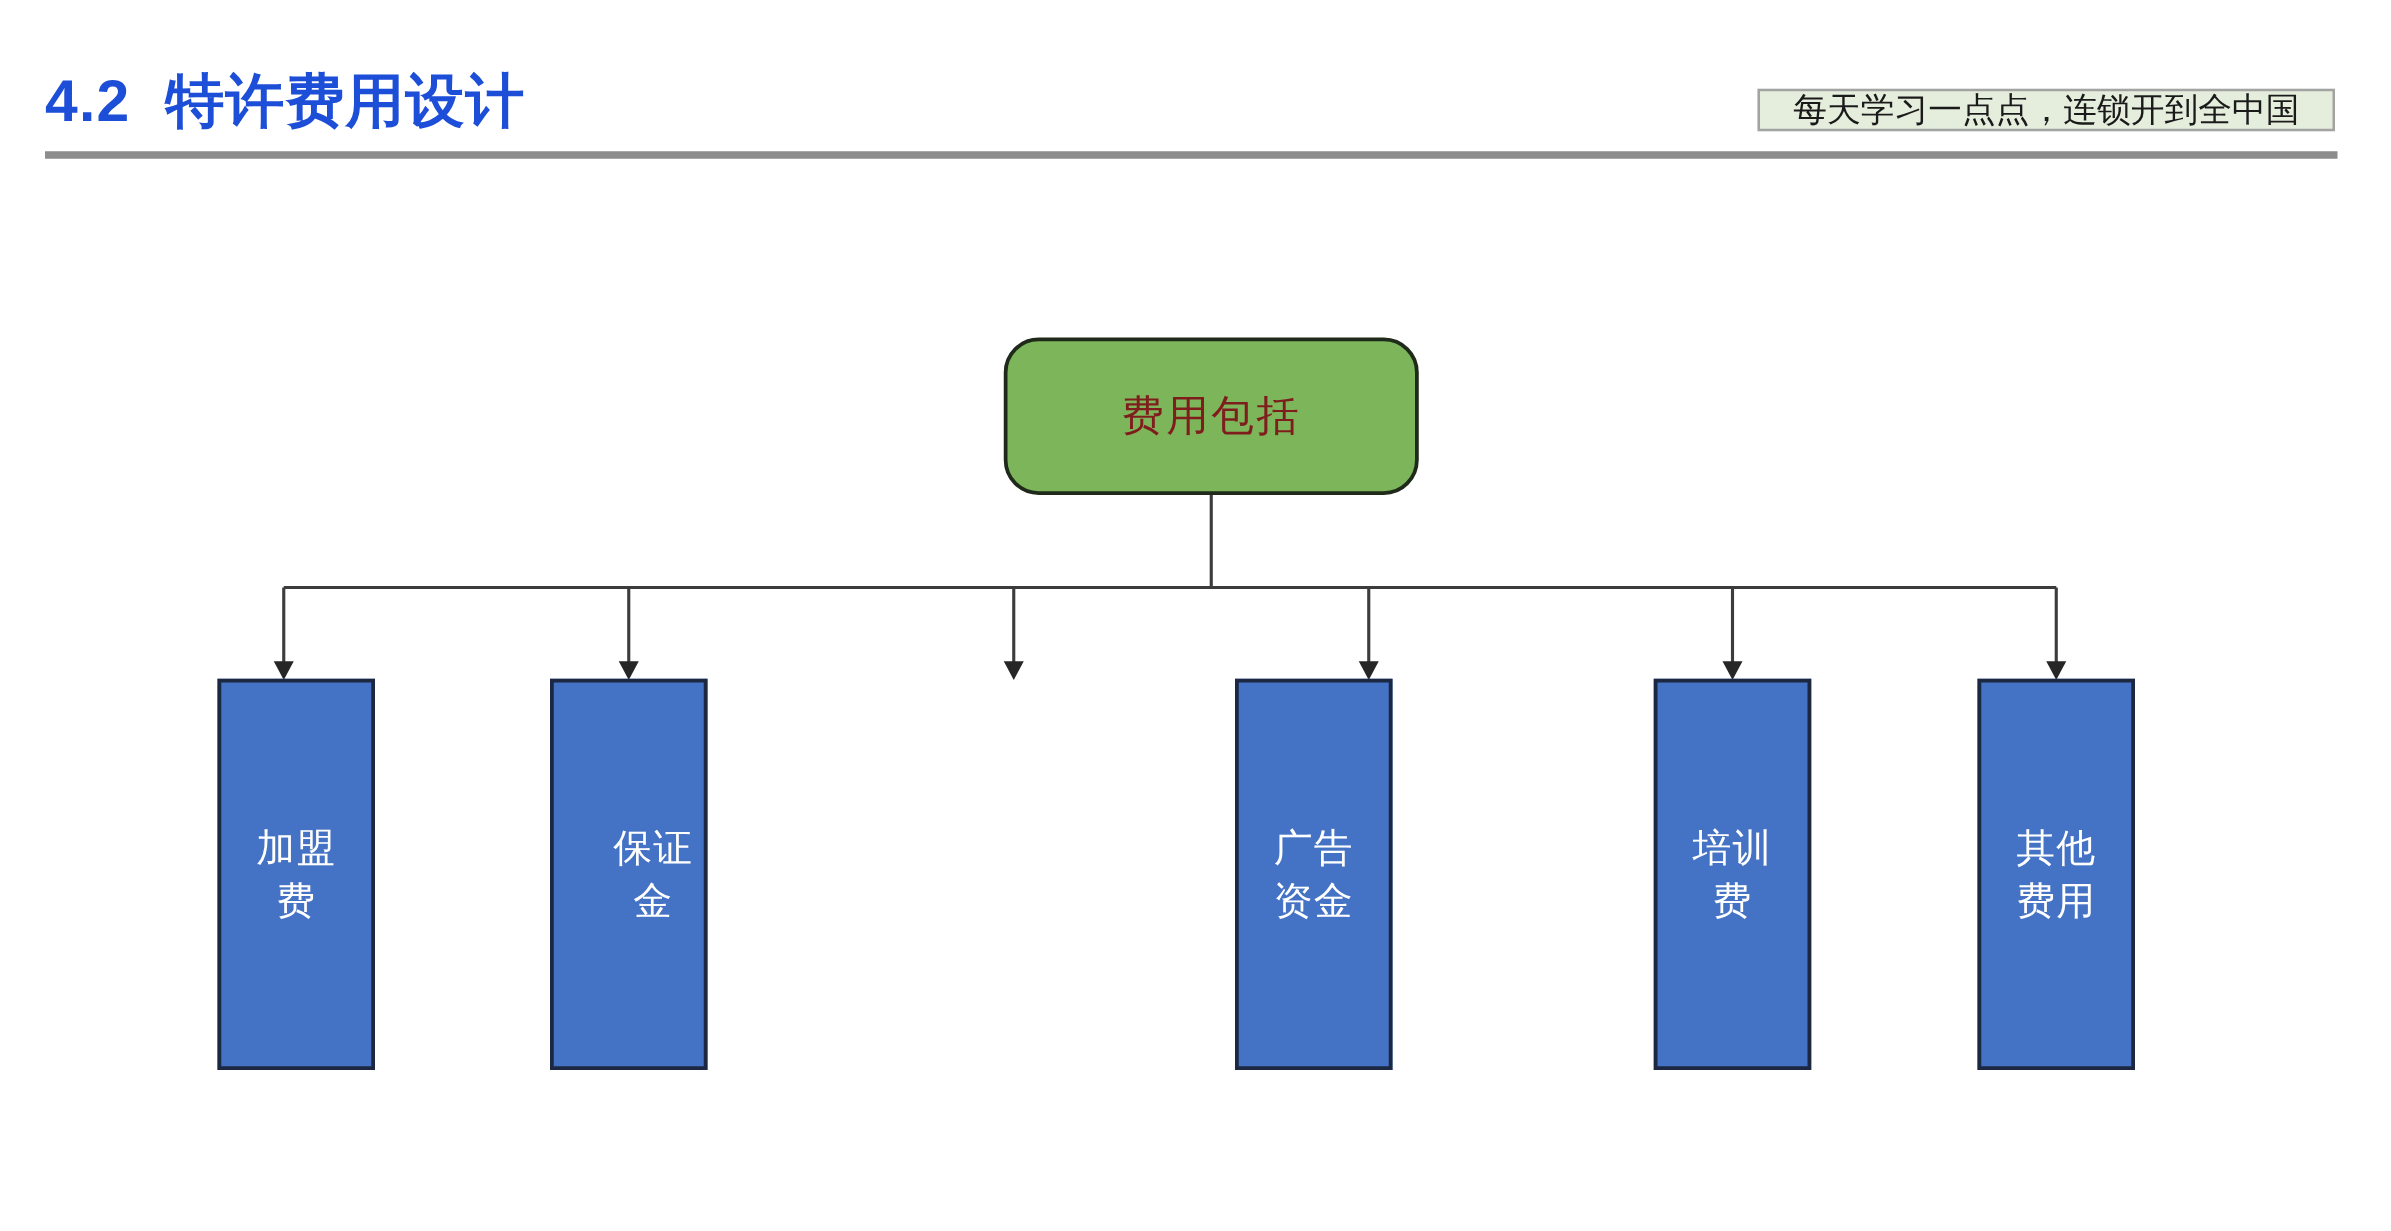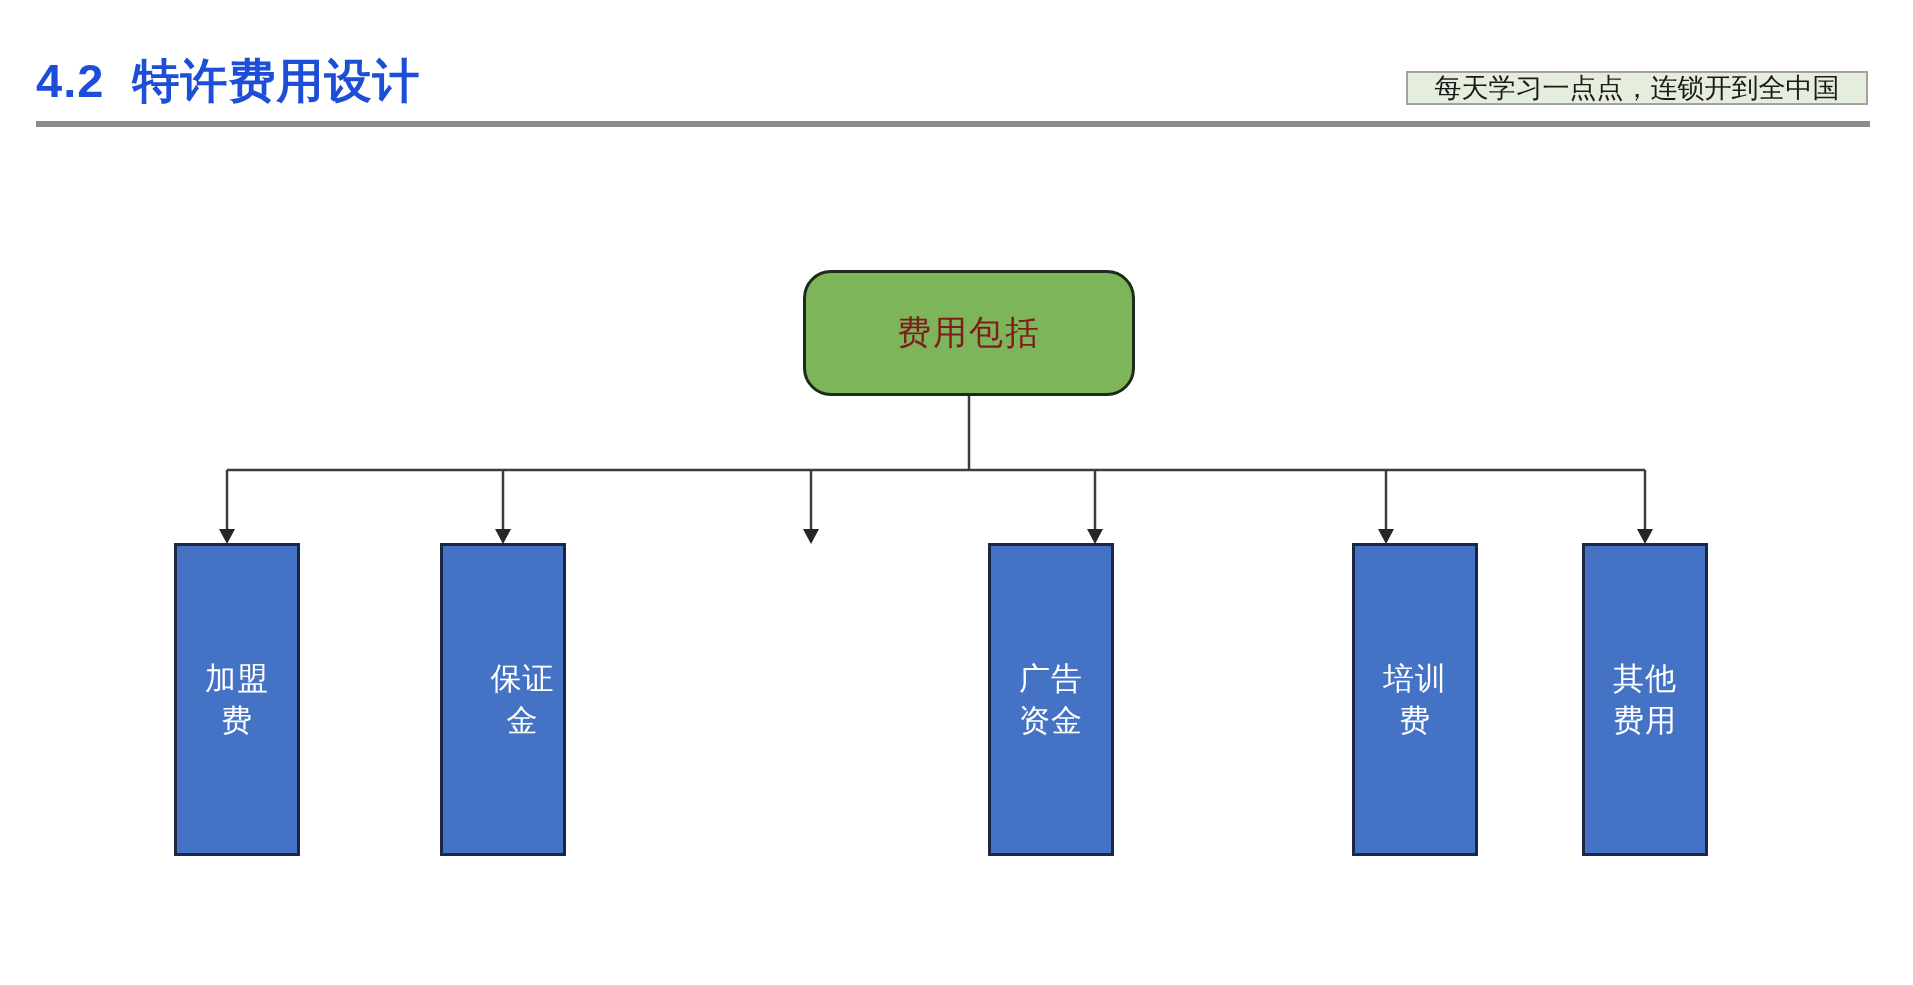--- a/index.html
+++ b/index.html
@@ -89,21 +89,21 @@
     color: #ffffff;
     font-size: 31px;
     line-height: 42px;
     letter-spacing: 1px;
     white-space: pre-line;
   }
   .child-1 { left: 164px; margin-left: 10px; }
   .child-2 { left: 440px; padding-left: 39px; }
   .child-3 { left: 748px; }
   .child-4 { left: 988px; }
-  .child-5 { left: 1352px; }
+  .child-5 { left: 1323px; }
   .child-6 { left: 1582px; align-items: center; }
 
   
   .connector-svg {
     position: absolute;
     left: 0;
     top: 0;
     width: 1913px;
     height: 985px;
     pointer-events: none;

